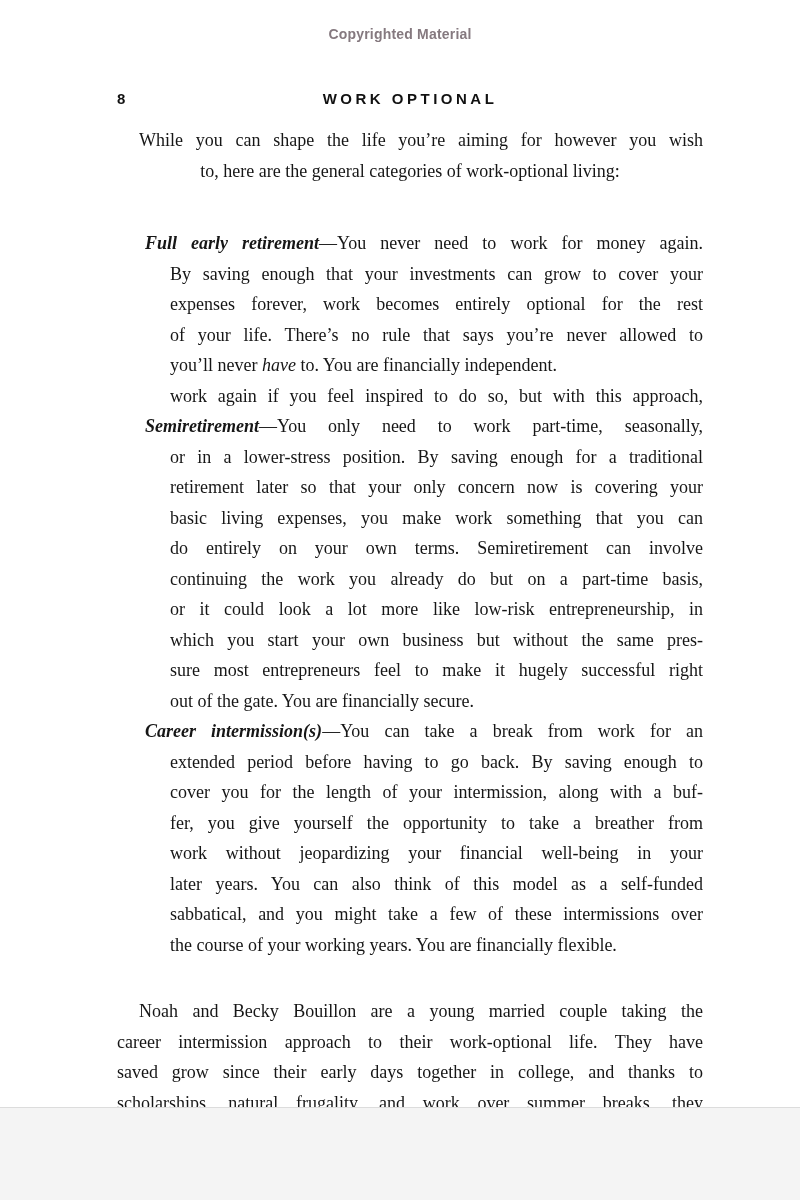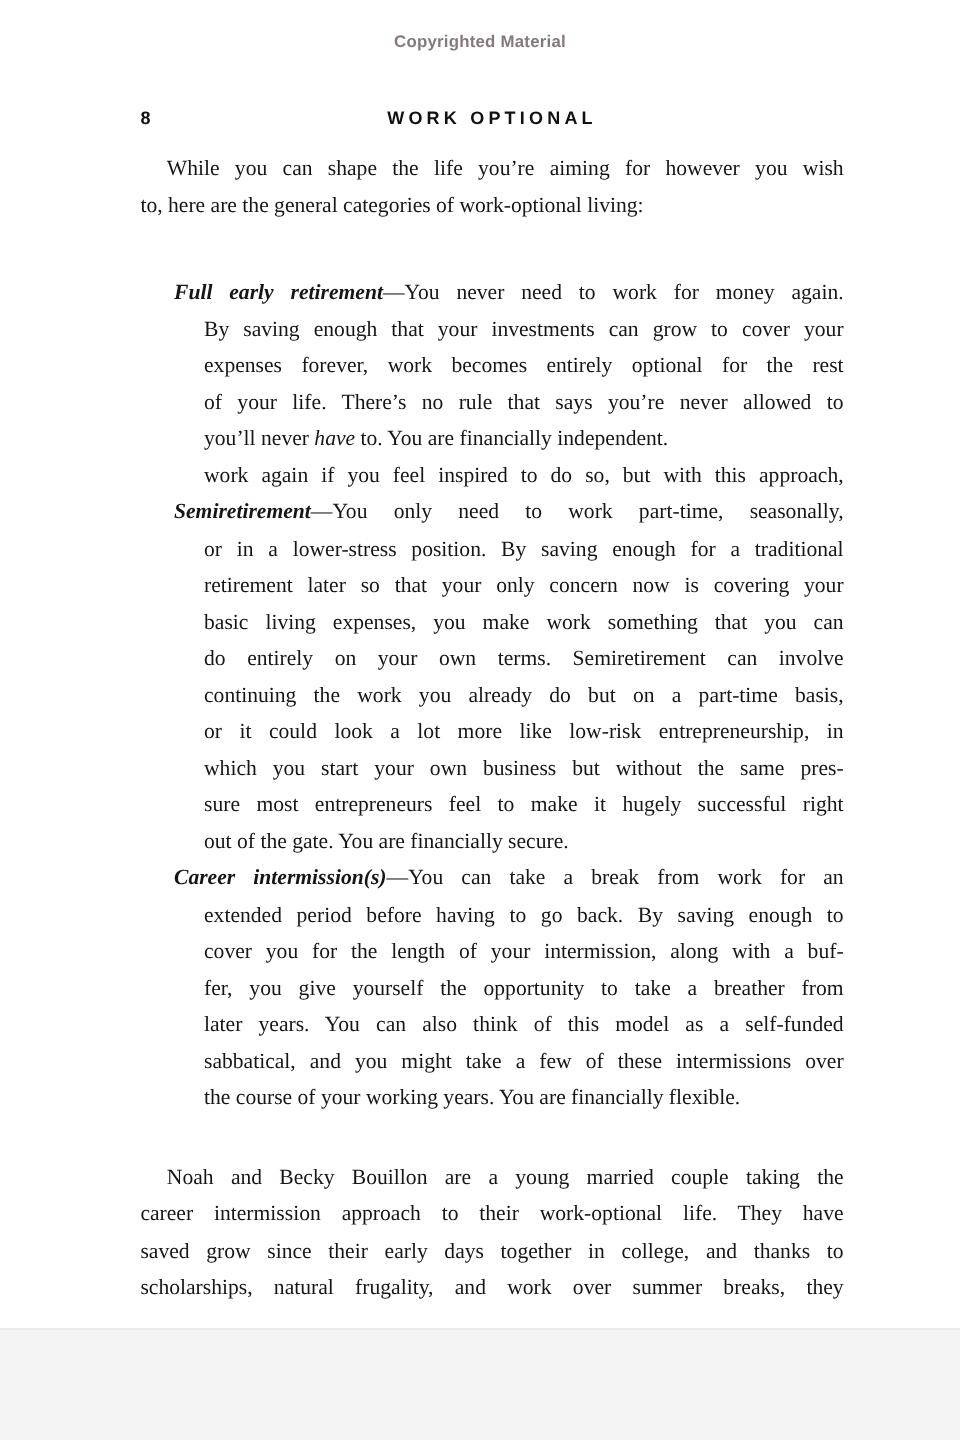--- a/index.html
+++ b/index.html
@@ -58,21 +58,21 @@
     height: 30.5px;
     line-height: 30.5px;
     font-size: 18px;
     white-space: normal;
   }
   .line.just {
     text-align: justify;
     text-align-last: justify;
     -moz-text-align-last: justify;
   }
-  .ind-none { padding-left: 0; }
+  .ind-none { padding-left: 0; text-align: center; }
   .ind-para { padding-left: 22px; }
   .ind-term { padding-left: 28px; }
   .ind-cont { padding-left: 53px; }
   .seg-bi { font-weight: bold; font-style: italic; }
   .seg-i  { font-style: italic; }
 </style>
 </head>
 <body>
 
 <div class="page" style="--wm-color: #85797f; --body-color: #161616; --head-color: #111111; --page-bg: #ffffff;">
@@ -106,20 +106,21 @@
           <div class="line ind-cont just"><span>do entirely on your own terms. Semiretirement can involve</span></div>
           <div class="line ind-cont just"><span>continuing the work you already do but on a part-time basis,</span></div>
           <div class="line ind-cont just"><span>or it could look a lot more like low-risk entrepreneurship, in</span></div>
           <div class="line ind-cont just"><span>which you start your own business but without the same pres-</span></div>
           <div class="line ind-cont just"><span>sure most entrepreneurs feel to make it hugely successful right</span></div>
           <div class="line ind-cont"><span>out of the gate. You are financially secure.</span></div>
           <div class="line ind-term just"><span class="seg-bi">Career intermission(s)</span><span>—You can take a break from work for an</span></div>
           <div class="line ind-cont just"><span>extended period before having to go back. By saving enough to</span></div>
           <div class="line ind-cont just"><span>cover you for the length of your intermission, along with a buf-</span></div>
           <div class="line ind-cont just"><span>fer, you give yourself the opportunity to take a breather from</span></div>
+          <div class="line ind-cont just"><span>work without jeopardizing your financial well-being in your</span></div>
           <div class="line ind-cont just"><span>later years. You can also think of this model as a self-funded</span></div>
           <div class="line ind-cont just"><span>sabbatical, and you might take a few of these intermissions over</span></div>
           <div class="line ind-cont"><span>the course of your working years. You are financially flexible.</span></div>
         </section>
         <section class="block block-closing">
           <div class="line ind-para just"><span>Noah and Becky Bouillon are a young married couple taking the</span></div>
           <div class="line ind-none just"><span>career intermission approach to their work-optional life. They have</span></div>
           <div class="line ind-none just"><span>saved grow since their early days together in college, and thanks to</span></div>
           <div class="line ind-none just"><span>scholarships, natural frugality, and work over summer breaks, they</span></div>
         </section>

